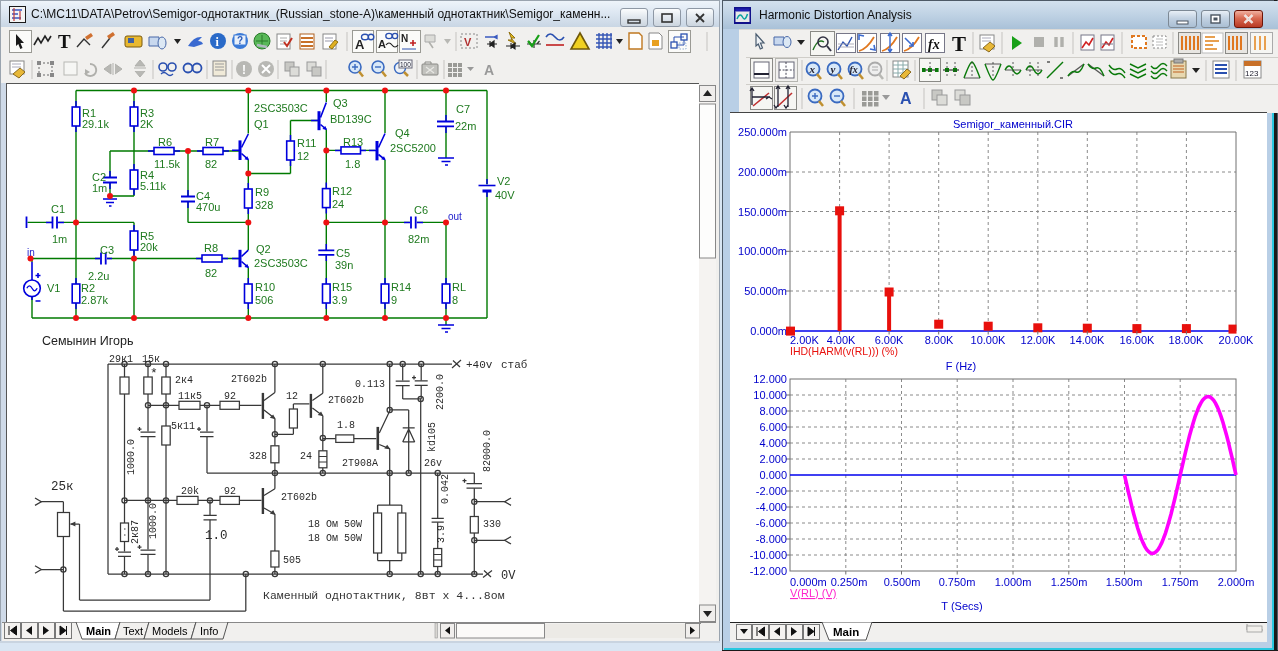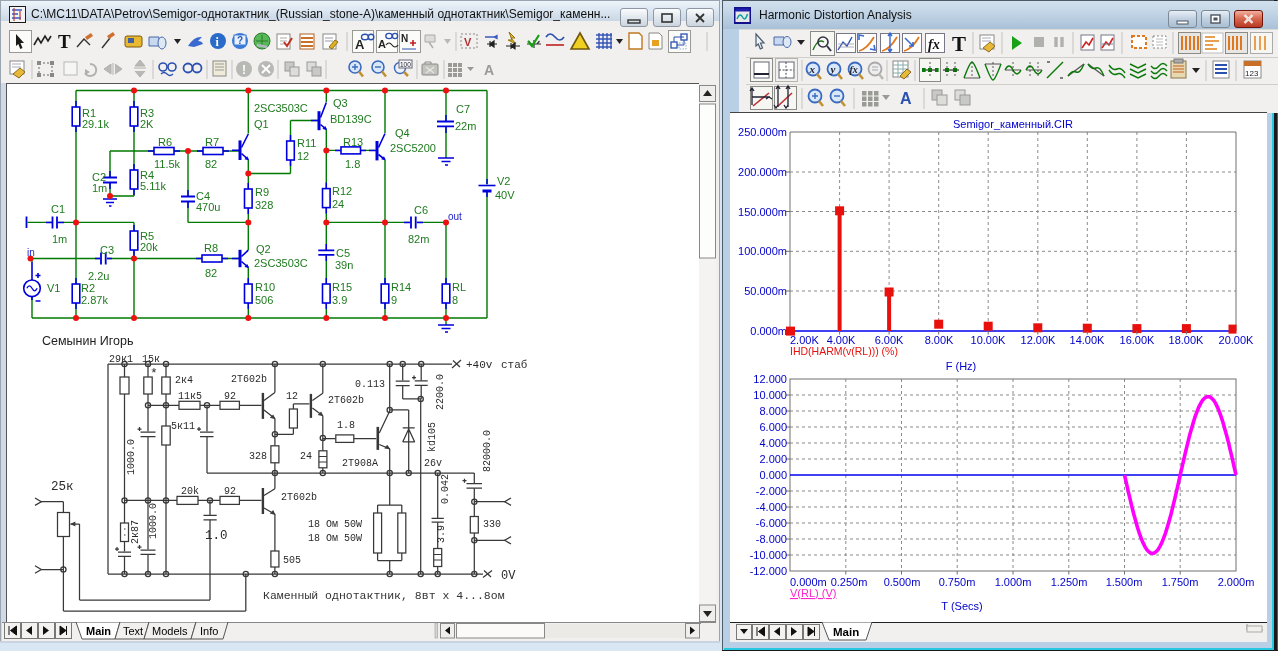--- a/index.html
+++ b/index.html
@@ -1,20 +1,20 @@
 <!DOCTYPE html>
 <html><head><meta charset="utf-8">
 <style>
 html,body{margin:0;padding:0;}
 body{width:1278px;height:651px;position:relative;background:#d9e6f3;overflow:hidden;
  font-family:"Liberation Sans",sans-serif;}
 .abs{position:absolute;}
 
 #lwin{left:0;top:0;width:720px;height:643px;background:#f0efed;border:1px solid #9aa4af;box-sizing:border-box;}
-#ltitle{left:1px;top:1px;width:718px;height:20px;background:linear-gradient(#eef4fa,#dde7f2 45%,#c9d6e4);text-align:right;}
+#ltitle{left:1px;top:1px;width:718px;height:26px;background:linear-gradient(#eef4fa,#dde7f2 45%,#c9d6e4);text-align:right;}
 #ltitle .txt{position:absolute;left:30px;top:6px;font-size:12px;color:#101010;white-space:nowrap;}
 .tbtn{position:absolute;top:7px;width:28px;height:19px;background:linear-gradient(#fbfcfd,#e3e9ef 45%,#ccd5df);border:1px solid #8e98a5;border-radius:3px;box-sizing:border-box;}
 
 #rwin{left:722px;top:0;width:556px;height:651px;background:#b9cfe6;border:1px solid #4e5a66;box-sizing:border-box;}
 #redge{left:1272px;top:2px;width:2px;height:647px;background:#28c8e0;}
 #redgeb{left:724px;top:648px;width:550px;height:2px;background:#28c8e0;}
 #rblack{left:1274px;top:0;width:3px;height:651px;background:#1a1a1a;}
 #rblackb{left:722px;top:650px;width:556px;height:1px;background:#1a1a1a;}
 #rtitle{left:1px;top:1px;width:554px;height:28px;background:linear-gradient(#d3e1ee,#bfd2e4 50%,#a9c1d8);}
 #rtitle .txt{position:absolute;left:36px;top:7px;font-size:12px;color:#101010;white-space:nowrap;}

